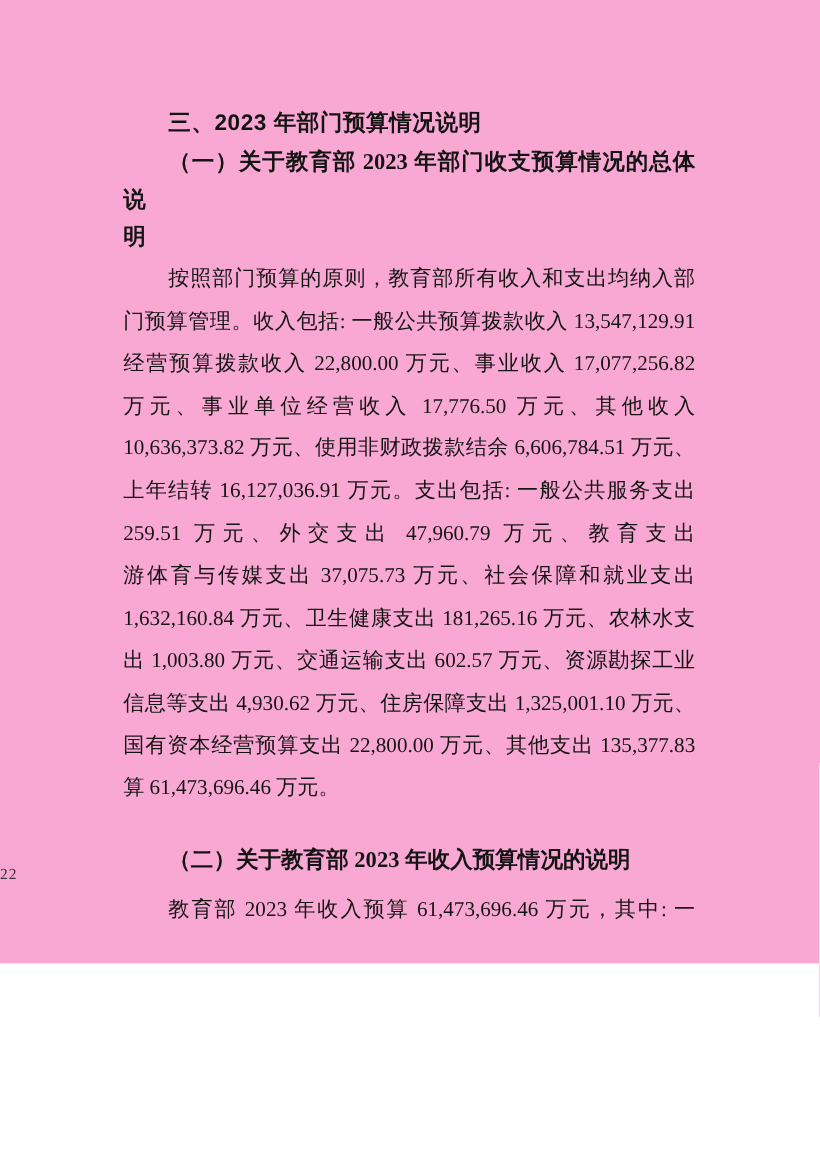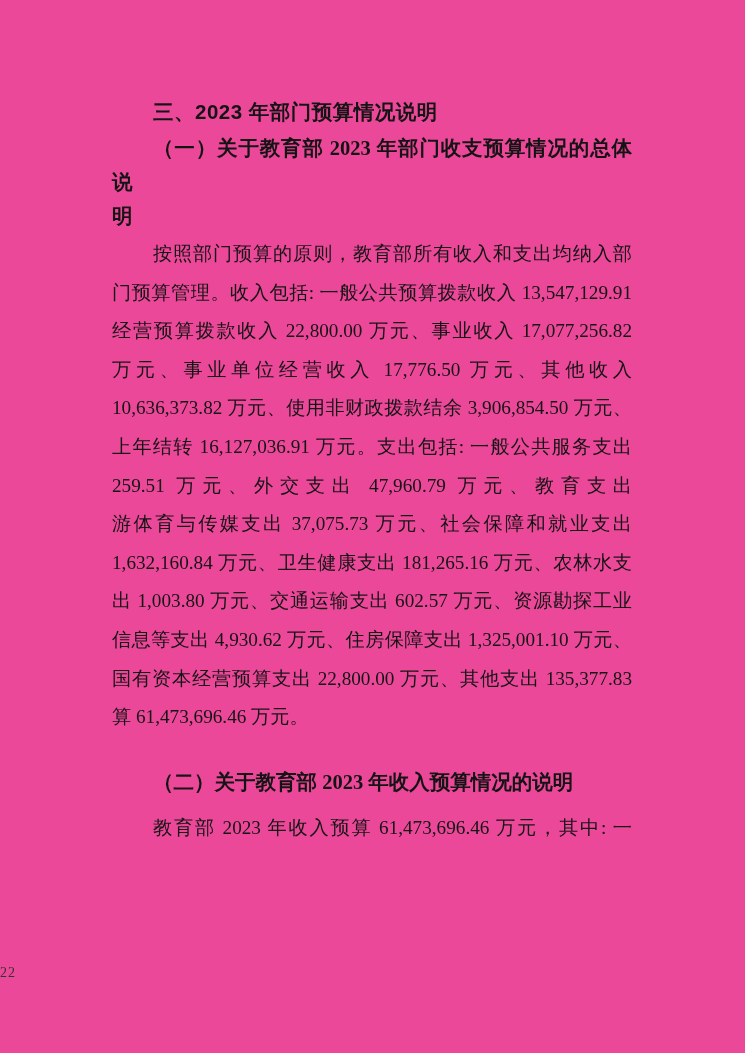--- a/index.html
+++ b/index.html
@@ -3,22 +3,22 @@
 <meta charset="utf-8">
 <style>
   html, body {
     margin: 0;
     padding: 0;
     background: #ffffff;
   }
   .page {
     position: relative;
     width: 745px;
-    height: 1053px;
-    background: #ec4899;
+    height: 876px;
+    background: #f9a8d4;
     overflow: hidden;
     color: #141414;
     font-family: "Liberation Serif", "DejaVu Serif", serif;
   }
   .content {
     position: absolute;
     left: 112px;
     top: 92px;
     width: 520px;
   }
@@ -83,21 +83,21 @@
     <div class="h2-block">
         <div class="h2-line">（一）关于教育部 2023 年部门收支预算情况的总体说</div>
         <div class="h2-line">明</div>
       </div>
 
     <div class="para">
         <div class="body-line">按照部门预算的原则，教育部所有收入和支出均纳入部</div>
         <div class="body-line">门预算管理。收入包括: 一般公共预算拨款收入 13,547,129.91</div>
         <div class="body-line">经营预算拨款收入 22,800.00 万元、事业收入 17,077,256.82</div>
         <div class="body-line">万元、事业单位经营收入 17,776.50 万元、其他收入</div>
-        <div class="body-line">10,636,373.82 万元、使用非财政拨款结余 3,906,854.50 万元、</div>
+        <div class="body-line">10,636,373.82 万元、使用非财政拨款结余 6,606,784.51 万元、</div>
         <div class="body-line">上年结转 16,127,036.91 万元。支出包括: 一般公共服务支出</div>
         <div class="body-line">259.51 万元、外交支出 47,960.79 万元、教育支出</div>
         <div class="body-line">游体育与传媒支出 37,075.73 万元、社会保障和就业支出</div>
         <div class="body-line">1,632,160.84 万元、卫生健康支出 181,265.16 万元、农林水支</div>
         <div class="body-line">出 1,003.80 万元、交通运输支出 602.57 万元、资源勘探工业</div>
         <div class="body-line">信息等支出 4,930.62 万元、住房保障支出 1,325,001.10 万元、</div>
         <div class="body-line">国有资本经营预算支出 22,800.00 万元、其他支出 135,377.83</div>
         <div class="body-line">算 61,473,696.46 万元。</div>
       </div>
 

